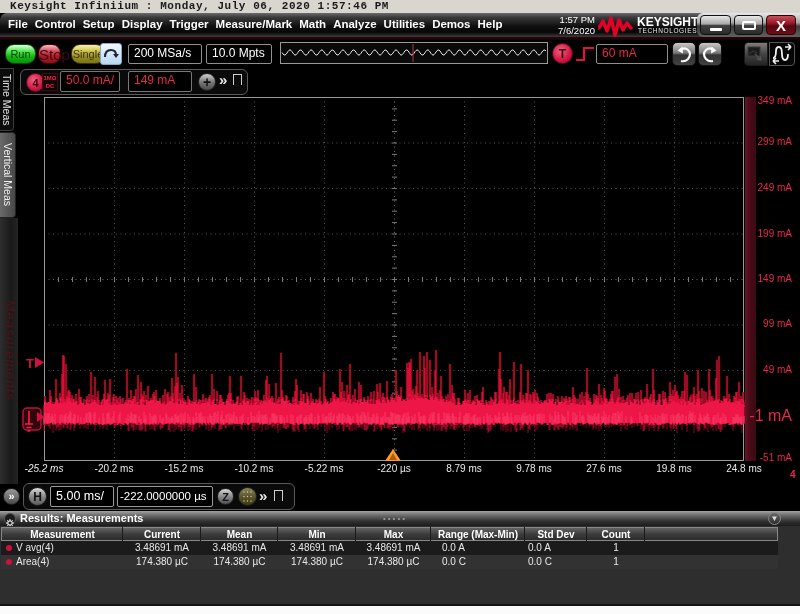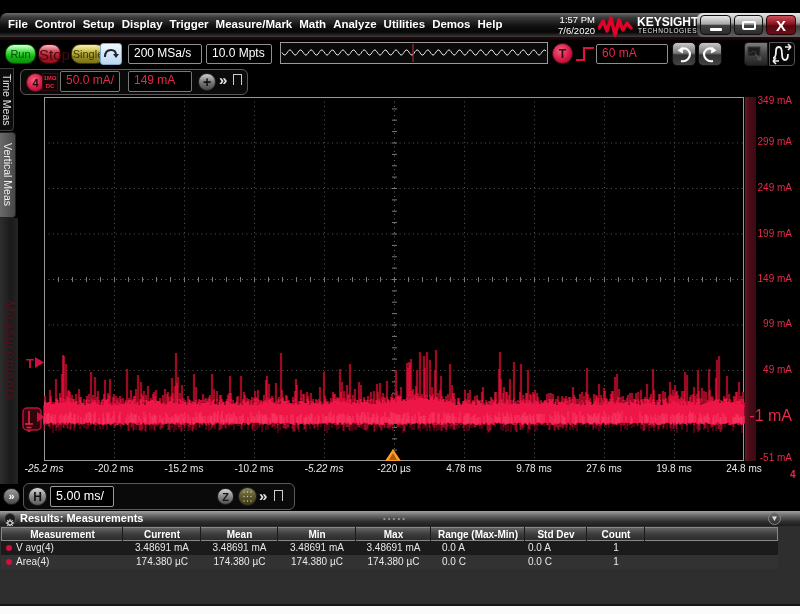--- a/index.html
+++ b/index.html
@@ -2,20 +2,21 @@
 <html><head><meta charset="utf-8"><style>
 *{margin:0;padding:0;box-sizing:border-box;}
 html,body{width:800px;height:614px;background:#fff;font-family:"Liberation Sans",sans-serif;overflow:hidden;}
 .a{position:absolute;}
 .fld{position:absolute;background:#000;border:1px solid #8f8f8f;border-radius:2px;color:#fff;font-size:12px;line-height:17px;padding-left:5px;}
 .btn{position:absolute;border-radius:4px;text-align:center;}
 </style></head>
 <body>
 <div class="a" style="left:0;top:0;width:800px;height:614px;background:#000;">
 
+<div class="a" style="left:0;top:0;width:800px;height:13px;background:#d9d6d0;color:#1a1a1a;font-family:'Liberation Mono',monospace;font-size:11px;font-weight:bold;line-height:13px;letter-spacing:0.55px;padding-left:10px;">Keysight Infiniium : Monday, July 06, 2020 1:57:46 PM</div>
 
 <div class="a" style="left:0;top:13px;width:800px;height:24px;background:linear-gradient(#6c6c6c 0%,#3a3a3a 18%,#101010 55%,#070707 80%,#3c3c3c 100%);border-radius:7px 0 0 0;"></div>
 <div class="a" style="left:0;top:37px;width:800px;height:3px;background:linear-gradient(#2a060a,#14050a);"></div>
 <div class="a" style="left:8px;top:18px;color:#fff;font-size:11.5px;font-weight:bold;white-space:nowrap;"><span style="margin-right:7px;">File</span><span style="margin-right:7px;">Control</span><span style="margin-right:7px;">Setup</span><span style="margin-right:7px;">Display</span><span style="margin-right:7px;">Trigger</span><span style="margin-right:7px;">Measure/Mark</span><span style="margin-right:7px;">Math</span><span style="margin-right:7px;">Analyze</span><span style="margin-right:7px;">Utilities</span><span style="margin-right:7px;">Demos</span><span style="margin-right:7px;">Help</span></div>
 
 <div class="a" style="left:545px;top:15px;width:50px;color:#fff;font-size:9.5px;text-align:right;line-height:10.5px;">1:57 PM<br>7/6/2020</div>
 
 <svg class="a" style="left:598px;top:16px;" width="40" height="21" viewBox="0 0 40 21">
 <path d="M1 12 L5 5 L9 15 L13 2 L17 19 L21 4 L25 14 L29 7 L33 12" stroke="#e60028" stroke-width="3.4" fill="none" stroke-linejoin="round" stroke-linecap="round"></path>
 </svg>
@@ -141,32 +142,33 @@
     <div style="position:absolute;right:8px;top:318px;color:#e82848;font-size:10px;line-height:12px;">99 mA</div>
     <div style="position:absolute;right:8px;top:364px;color:#e82848;font-size:10px;line-height:12px;">49 mA</div>
     <div style="position:absolute;right:8px;top:410px;color:#e82848;font-size:16px;line-height:12px;">-1 mA</div>
     <div style="position:absolute;right:8px;top:452px;color:#e82848;font-size:10px;line-height:12px;">-51 mA</div>
 <div class="a" style="left:790px;top:469px;color:#e82848;font-size:10px;font-weight:bold;">4</div>
 
 <div style="position:absolute;left:14px;top:463px;width:60px;text-align:center;color:#e8e8e8;font-size:10px;font-style:italic;">-25.2 ms</div>
     <div style="position:absolute;left:84px;top:463px;width:60px;text-align:center;color:#e8e8e8;font-size:10px;">-20.2 ms</div>
     <div style="position:absolute;left:154px;top:463px;width:60px;text-align:center;color:#e8e8e8;font-size:10px;">-15.2 ms</div>
     <div style="position:absolute;left:224px;top:463px;width:60px;text-align:center;color:#e8e8e8;font-size:10px;">-10.2 ms</div>
-    <div style="position:absolute;left:294px;top:463px;width:60px;text-align:center;color:#e8e8e8;font-size:10px;font-style:italic;">-5.22 ms</div>
+    <div style="position:absolute;left:294px;top:463px;width:60px;text-align:center;color:#e8e8e8;font-size:10px;">-5.22 ms</div>
     <div style="position:absolute;left:364px;top:463px;width:60px;text-align:center;color:#e8e8e8;font-size:10px;">-220 µs</div>
-    <div style="position:absolute;left:434px;top:463px;width:60px;text-align:center;color:#e8e8e8;font-size:10px;">4.78 ms</div>
+    <div style="position:absolute;left:434px;top:463px;width:60px;text-align:center;color:#e8e8e8;font-size:10px;">8.79 ms</div>
     <div style="position:absolute;left:504px;top:463px;width:60px;text-align:center;color:#e8e8e8;font-size:10px;">9.78 ms</div>
     <div style="position:absolute;left:574px;top:463px;width:60px;text-align:center;color:#e8e8e8;font-size:10px;">27.6 ms</div>
     <div style="position:absolute;left:644px;top:463px;width:60px;text-align:center;color:#e8e8e8;font-size:10px;">19.8 ms</div>
     <div style="position:absolute;left:714px;top:463px;width:60px;text-align:center;color:#e8e8e8;font-size:10px;">24.8 ms</div>
 
 <div class="a" style="left:3px;top:488px;width:17px;height:17px;border-radius:50%;background:linear-gradient(#9a9a9a,#4a4a4a);border:1px solid #222;color:#fff;font-size:11px;font-weight:bold;text-align:center;line-height:15px;">»</div>
 <div class="a" style="left:23px;top:483px;width:272px;height:27px;border:1px solid #5a5a5a;border-radius:6px;background:#0a0a0a;"></div>
 <div class="a" style="left:28px;top:487px;width:19px;height:19px;border-radius:50%;background:linear-gradient(#dadada,#8a8a8a 50%,#5c5c5c);border:1px solid #222;color:#111;font-size:12px;font-weight:bold;text-align:center;line-height:18px;">H</div>
 <div class="fld" style="left:50px;top:486px;width:64px;height:21px;border-color:#999;font-size:12.5px;line-height:18px;">5.00 ms/</div>
+<div class="fld" style="left:117px;top:486px;width:96px;height:21px;border-color:#999;font-size:11.5px;line-height:18px;padding-left:2px;">-222.0000000 µs</div>
 <div class="a" style="left:217px;top:488px;width:17px;height:17px;border-radius:50%;background:linear-gradient(#d8d8d8,#8a8a8a 50%,#505050);border:1px solid #222;color:#151515;font-size:11px;font-weight:bold;text-align:center;line-height:16px;">Z</div>
 <div class="a" style="left:238px;top:487px;width:19px;height:19px;border-radius:50%;background:linear-gradient(#8a8458,#5c562e 50%,#3c3818);border:1px solid #222;"><svg width="17" height="17" viewBox="0 0 17 17">
         <g fill="#d8d0a0">
           <circle cx="5" cy="4" r="0.7"></circle>
           <circle cx="8.5" cy="4" r="0.7"></circle>
           <circle cx="12" cy="4" r="0.7"></circle>
           <circle cx="5" cy="8.5" r="0.7"></circle>
           <circle cx="8.5" cy="8.5" r="0.7"></circle>
           <circle cx="12" cy="8.5" r="0.7"></circle>
           <circle cx="5" cy="13" r="0.7"></circle>

